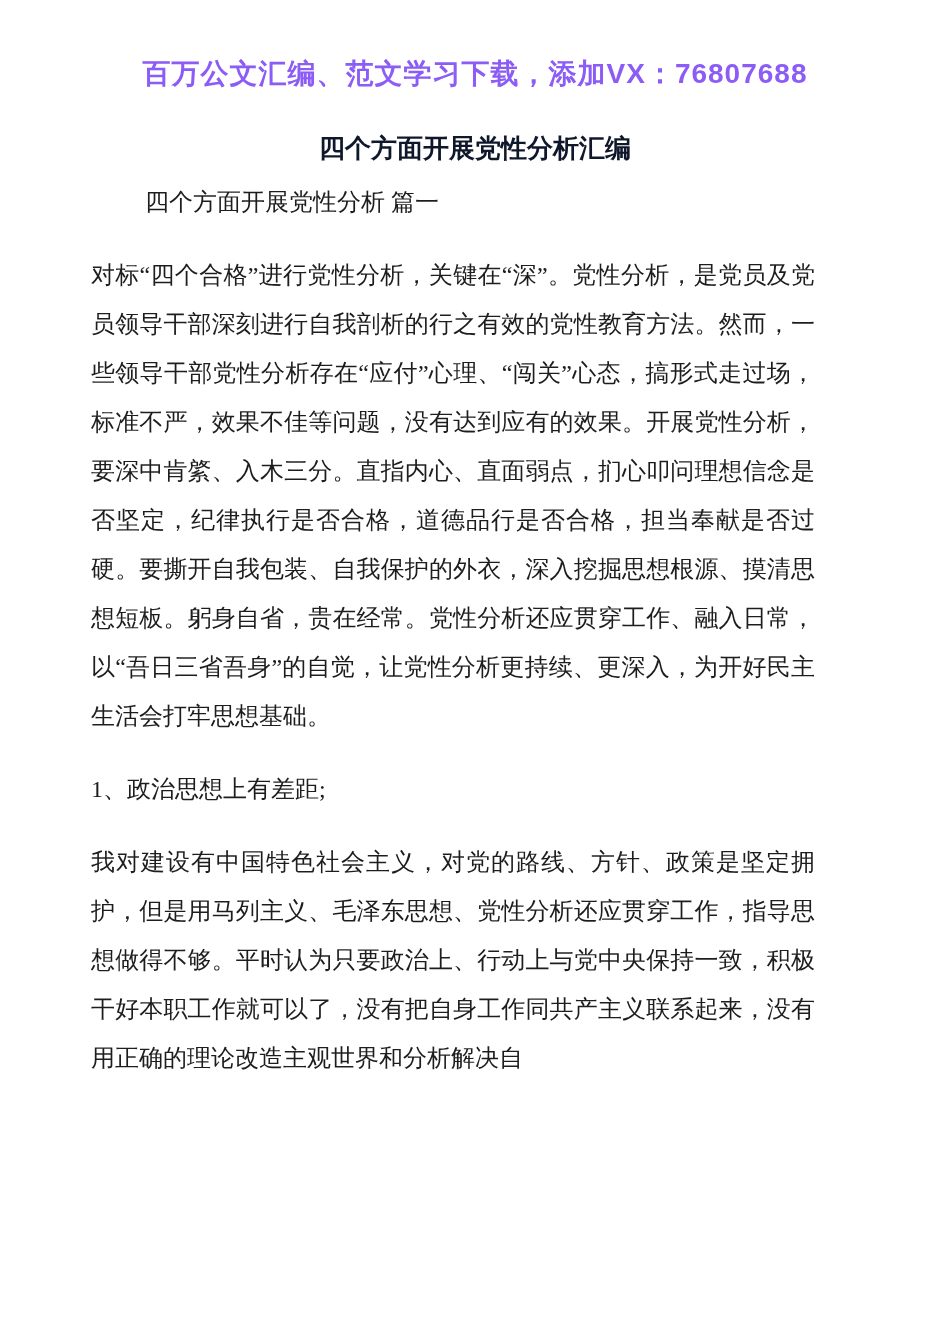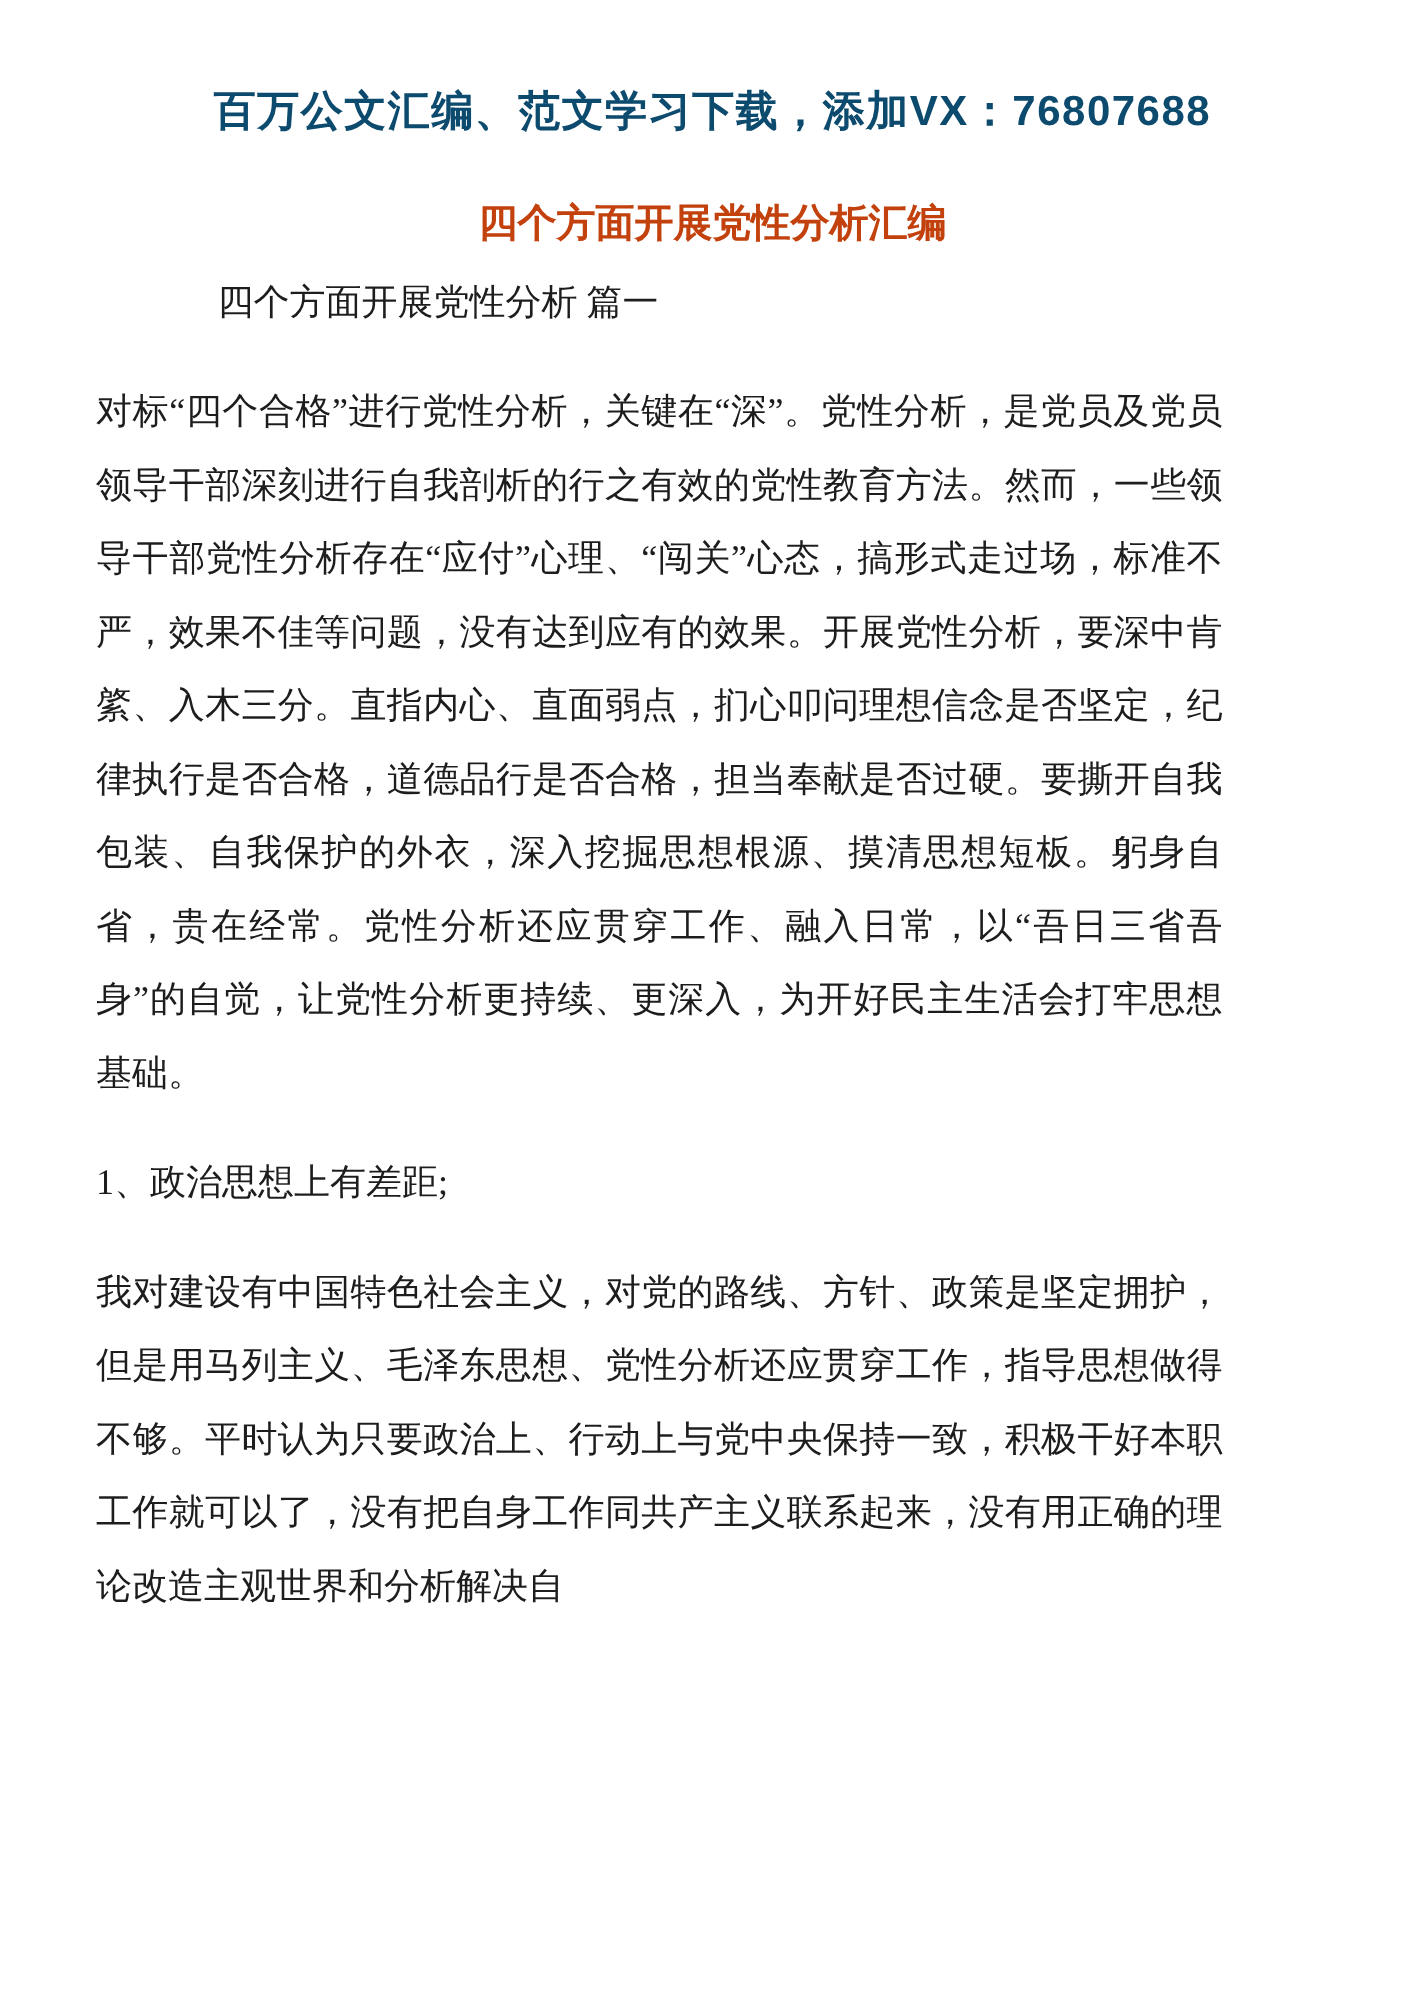--- a/index.html
+++ b/index.html
@@ -27,49 +27,49 @@
     color: #e8251c;
     letter-spacing: 1px;
   }
   .title {
     margin: 32px 0 0 0;
     text-align: center;
     font-family: "Liberation Sans", "DejaVu Sans", sans-serif;
     font-weight: bold;
     font-size: 26px;
     line-height: 49px;
-    color: #c2410c;
+    color: #0f172a;
   }
   .subtitle {
     margin: 5px 145px 0 145px;
     font-size: 24px;
     line-height: 49px;
     text-align: left;
   }
   .content {
-    padding: 0 135px 0 64px;
+    padding: 0 135px 0 91px;
   }
   .content p {
     margin: 24px 0 0 0;
     font-size: 24px;
     line-height: 49px;
     text-align: justify;
     text-justify: inter-ideograph;
     word-break: normal;
     overflow-wrap: break-word;
   }
   .content p.heading {
     text-align: left;
   }
 </style>
 </head>
 <body>
 
 <div class="page" style="color: rgb(29, 29, 29); background: rgb(255, 255, 255);">
-  <div class="notice" style="color: #0c4a6e;">百万公文汇编、范文学习下载，添加VX：76807688</div>
+  <div class="notice" style="color: #8b5cf6;">百万公文汇编、范文学习下载，添加VX：76807688</div>
   <h1 class="title">四个方面开展党性分析汇编</h1>
   <div class="subtitle">四个方面开展党性分析 篇一</div>
   <div class="content" id="paragraphs">
       <p class="para body">对标“四个合格”进行党性分析，关键在“深”。党性分析，是党员及党员领导干部深刻进行自我剖析的行之有效的党性教育方法。然而，一些领导干部党性分析存在“应付”心理、“闯关”心态，搞形式走过场，标准不严，效果不佳等问题，没有达到应有的效果。开展党性分析，要深中肯綮、入木三分。直指内心、直面弱点，扪心叩问理想信念是否坚定，纪律执行是否合格，道德品行是否合格，担当奉献是否过硬。要撕开自我包装、自我保护的外衣，深入挖掘思想根源、摸清思想短板。躬身自省，贵在经常。党性分析还应贯穿工作、融入日常，以“吾日三省吾身”的自觉，让党性分析更持续、更深入，为开好民主生活会打牢思想基础。</p>
       <p class="para heading">1、政治思想上有差距;</p>
       <p class="para body">我对建设有中国特色社会主义，对党的路线、方针、政策是坚定拥护，但是用马列主义、毛泽东思想、党性分析还应贯穿工作，指导思想做得不够。平时认为只要政治上、行动上与党中央保持一致，积极干好本职工作就可以了，没有把自身工作同共产主义联系起来，没有用正确的理论改造主观世界和分析解决自</p>
     </div>
 </div>
 
 </body></html>

